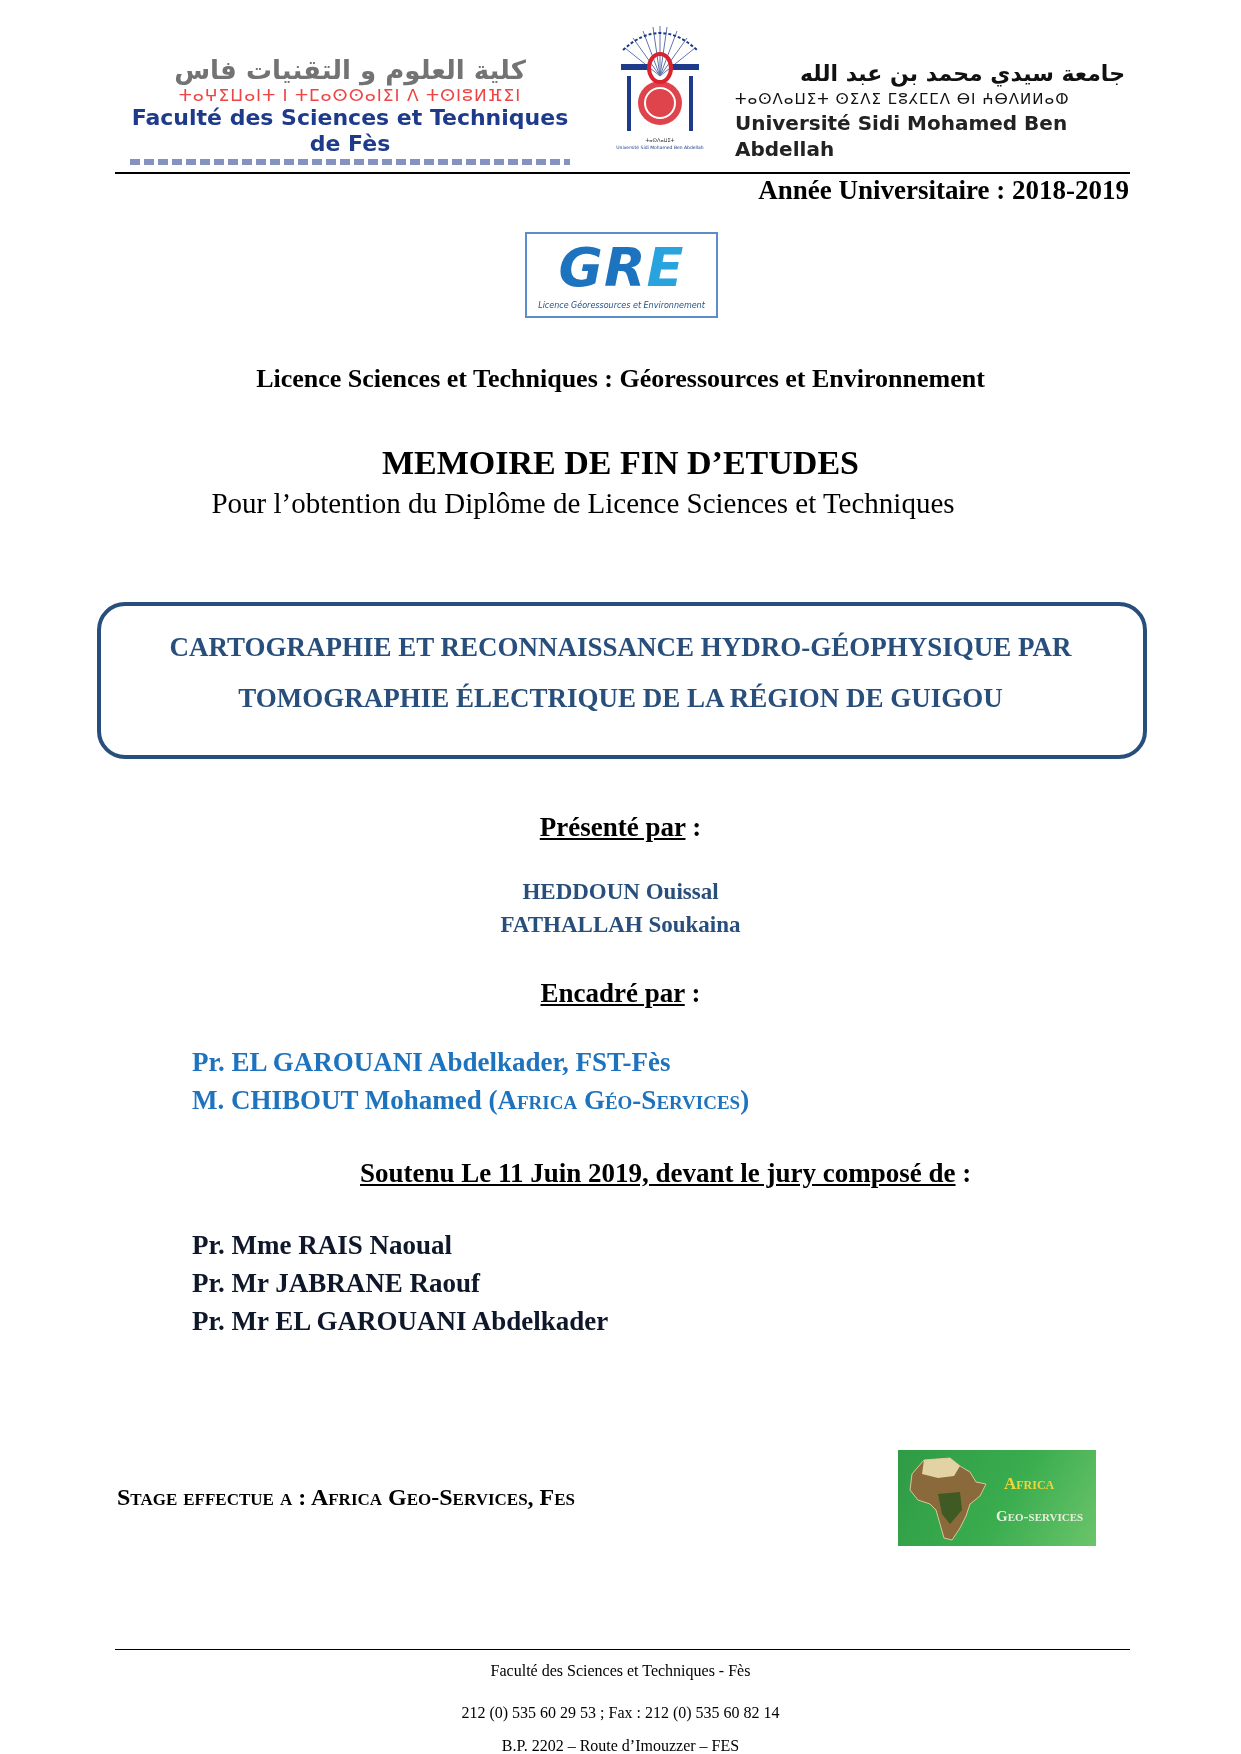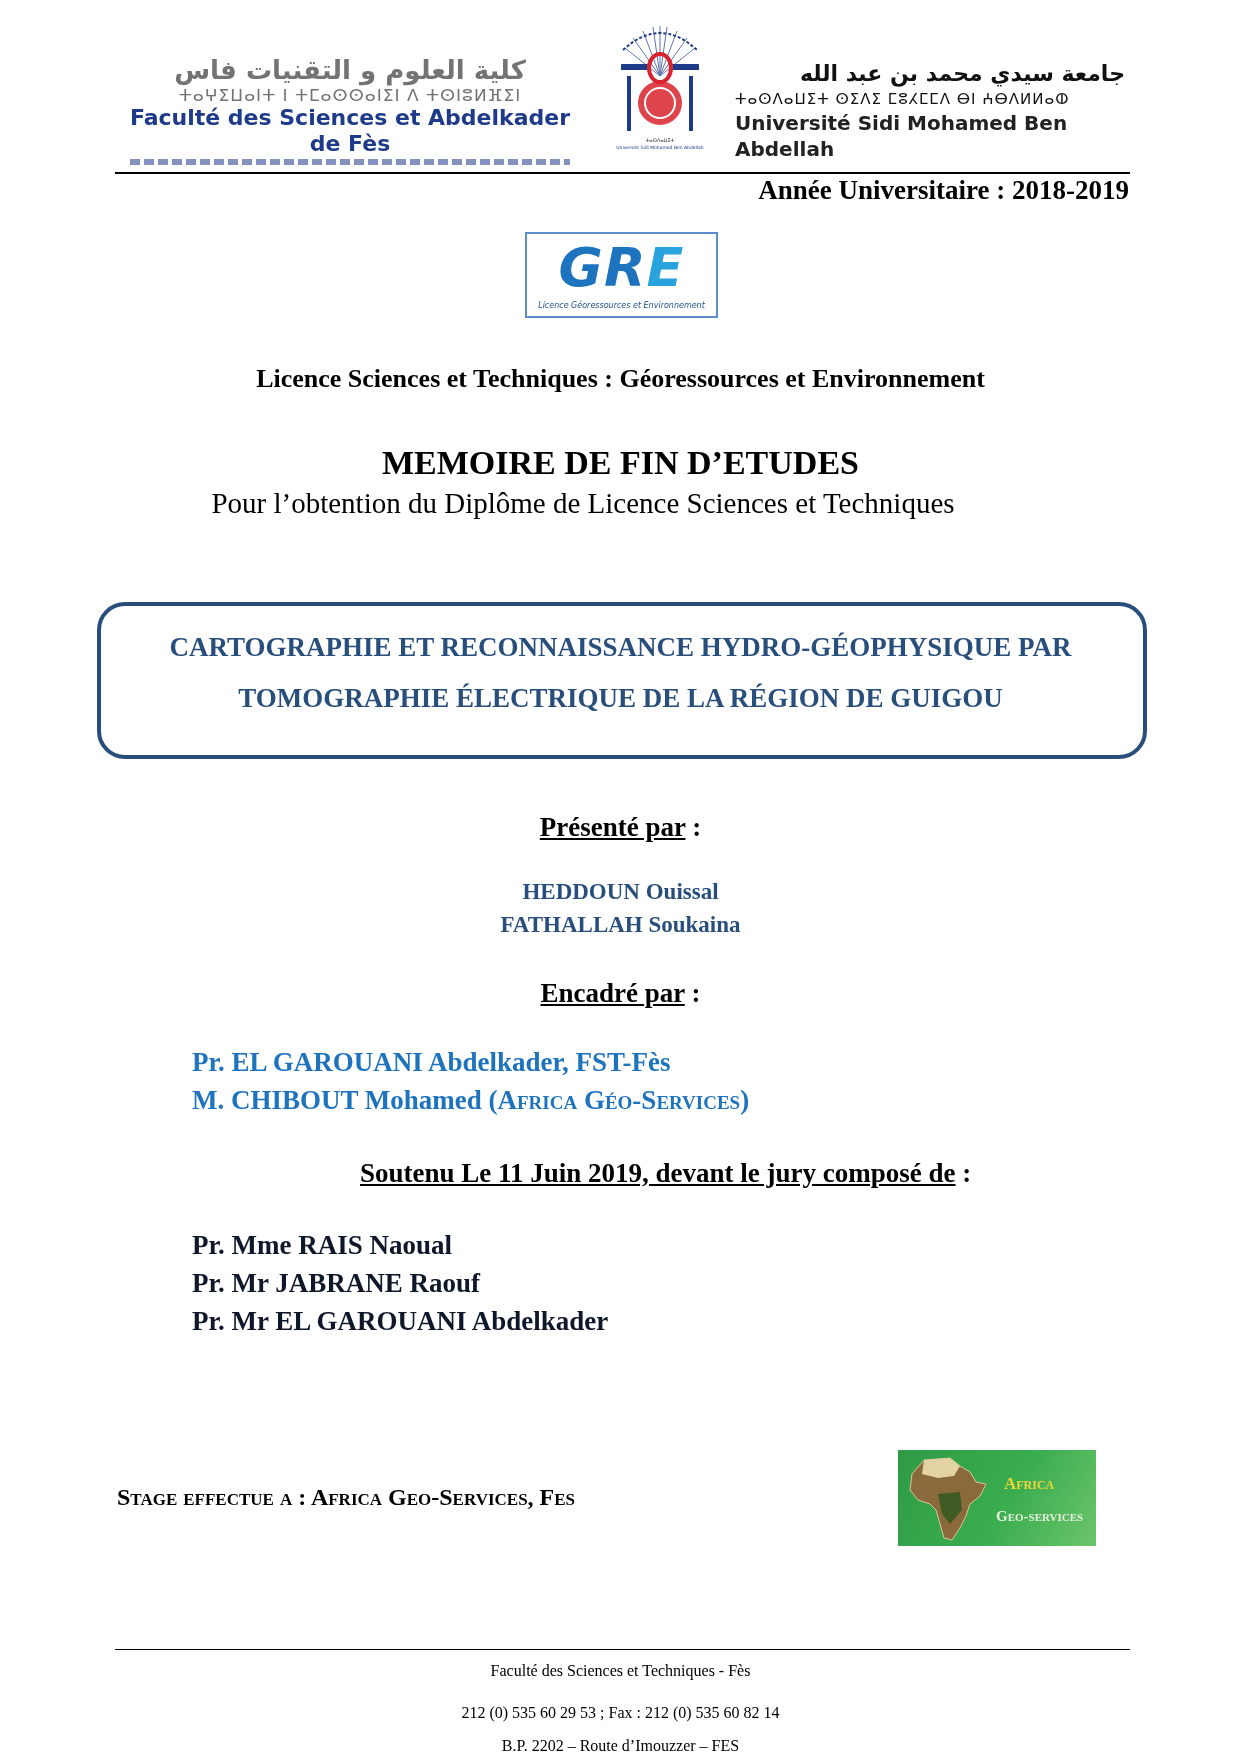--- a/index.html
+++ b/index.html
@@ -5,21 +5,21 @@
   html, body { margin: 0; padding: 0; background: #ffffff; }
   body { width: 1241px; height: 1754px; position: relative; overflow: hidden;
          font-family: "Liberation Serif", serif; color: #000; }
   .abs { position: absolute; }
   .sans { font-family: "DejaVu Sans", "Liberation Sans", sans-serif; }
   .center { text-align: center; }
 
   
   .fst-logo { left: 125px; top: 55px; width: 450px; text-align: center; }
   .fst-arabic { font-size: 26px; font-weight: bold; color: #737373; line-height: 30px; direction: rtl; }
-  .fst-tifinagh { font-size: 17px; color: #737373; line-height: 20px; letter-spacing: 1px; }
+  .fst-tifinagh { font-size: 17px; color: #ef4444; line-height: 20px; letter-spacing: 1px; }
   .fst-french { font-size: 22px; font-weight: bold; color: #1e3a8a; line-height: 26px; }
   .fst-dash { margin: 2px auto 0; width: 440px; height: 6px;
     background: repeating-linear-gradient(90deg, #1e3a8a 0 10px, transparent 10px 14px); opacity: .55; }
 
   .usmba-emblem { left: 615px; top: 18px; width: 90px; height: 135px; }
 
   .usmba-logo { left: 735px; top: 60px; width: 390px; }
   .usmba-arabic { font-size: 22px; font-weight: bold; color: #111; line-height: 28px; direction: rtl; }
   .usmba-tifinagh { font-size: 15px; color: #111; line-height: 22px; letter-spacing: 1px; }
   .usmba-french { font-size: 20px; font-weight: bold; color: #222; line-height: 26px; }
@@ -66,21 +66,21 @@
     color: #e9efe0; font-variant: small-caps; font-family: "Liberation Serif", serif; }
 
   .footer-line { left: 0; width: 1241px; font-size: 16px; line-height: 21px; }
 </style>
 </head>
 <body>
 
 <div class="abs fst-logo sans">
   <div class="fst-arabic">كلية العلوم و التقنيات فاس</div>
   <div class="fst-tifinagh">ⵜⴰⵖⵉⵡⴰⵏⵜ ⵏ ⵜⵎⴰⵙⵙⴰⵏⵉⵏ ⴷ ⵜⵙⵏⵓⵍⴼⵉⵏ</div>
-  <div class="fst-french">Faculté des Sciences et Abdelkader de Fès</div>
+  <div class="fst-french">Faculté des Sciences et Techniques de Fès</div>
   <div class="fst-dash"></div>
 </div>
 
 <div class="abs usmba-emblem">
   <svg width="90" height="135" viewBox="0 0 90 135">
 
     <g stroke="#1e3a8a" stroke-width="1" opacity="0.7">
       <line x1="45" y1="58" x2="10" y2="30"></line>
         <line x1="45" y1="58" x2="18" y2="20"></line>
       <line x1="45" y1="58" x2="28" y2="13"></line>

